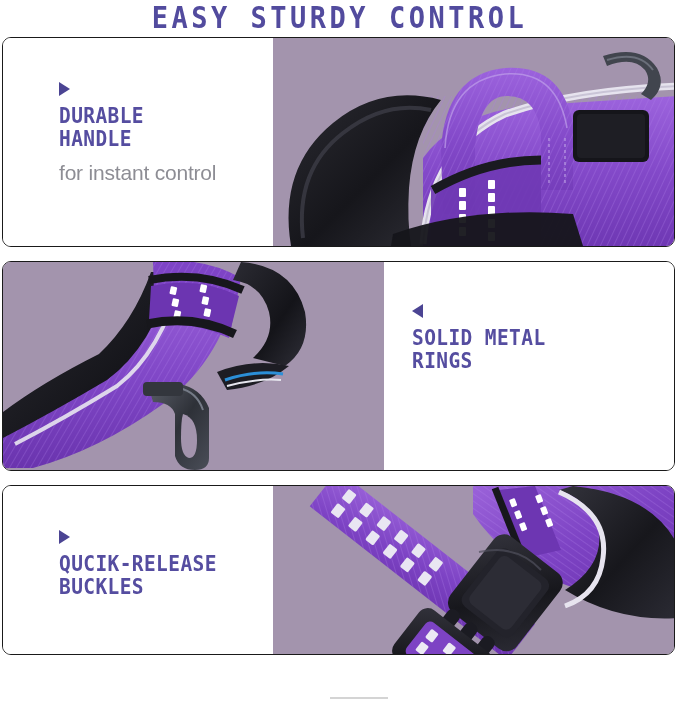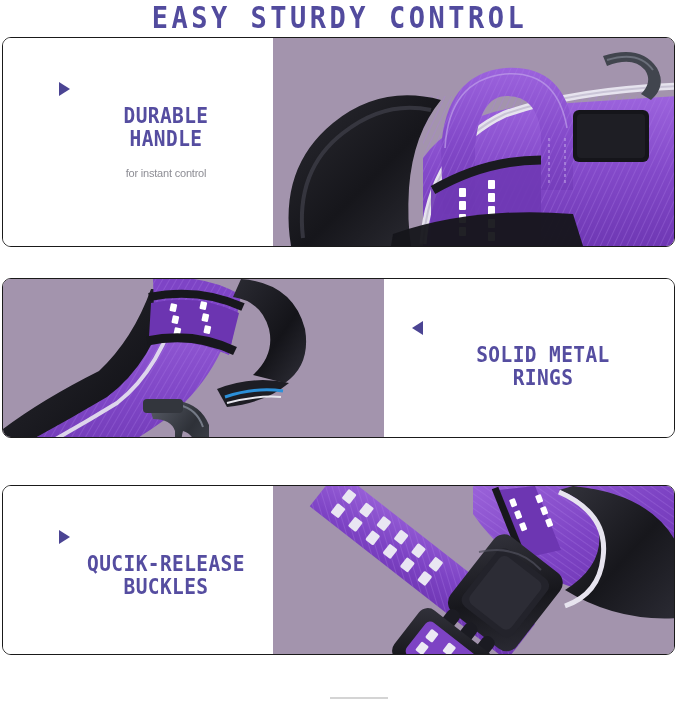--- a/index.html
+++ b/index.html
@@ -27,24 +27,23 @@
 
   
   .panel{
     position:absolute;left:2px;width:673px;
     border:1.5px solid #1a1a1a;
     border-radius:9px;
     overflow:hidden;
     background:#ffffff;
     box-sizing:border-box;
     display:flex;
-    text-align:center;
   }
   #panel-1{top:37px;height:210px;}
-  #panel-2{top:278px;height:160px;}
+  #panel-2{top:261px;height:210px;}
   #panel-3{top:485px;height:170px;}
 
   .text-pane{
     position:relative;
     flex:0 0 auto;
     background:#ffffff;
     box-sizing:border-box;
   }
   .photo-pane{
     position:relative;
@@ -75,21 +74,21 @@
     line-height:21px;
     letter-spacing:0.4px;
     color:#554da0;
     transform:scaleY(1.08);
     transform-origin:left top;
     margin:0 0 14px 0;
     white-space:pre-line;
   }
   .subline{
     font-family:"Liberation Sans", sans-serif;
-    font-size:11px;
+    font-size:21px;
     line-height:24px;
     color:#8d8d94;
     margin:0;
     white-space:pre-line;
     letter-spacing:-0.2px;
   }
 
   .footer-line{
     position:absolute;left:330px;top:697px;width:58px;height:2px;
     background:#d4d4d4;

